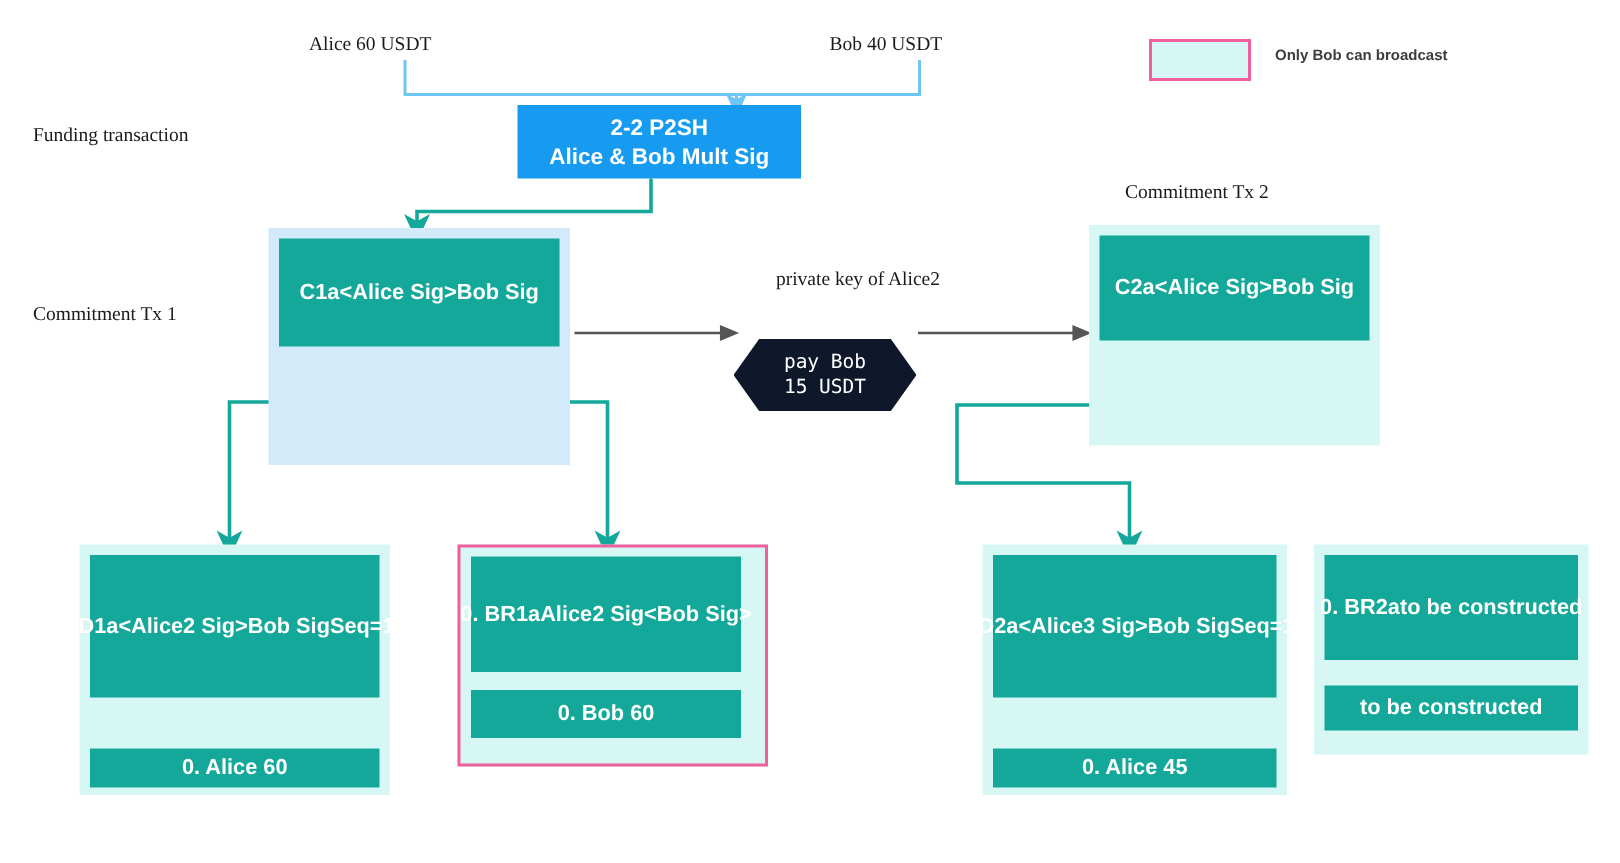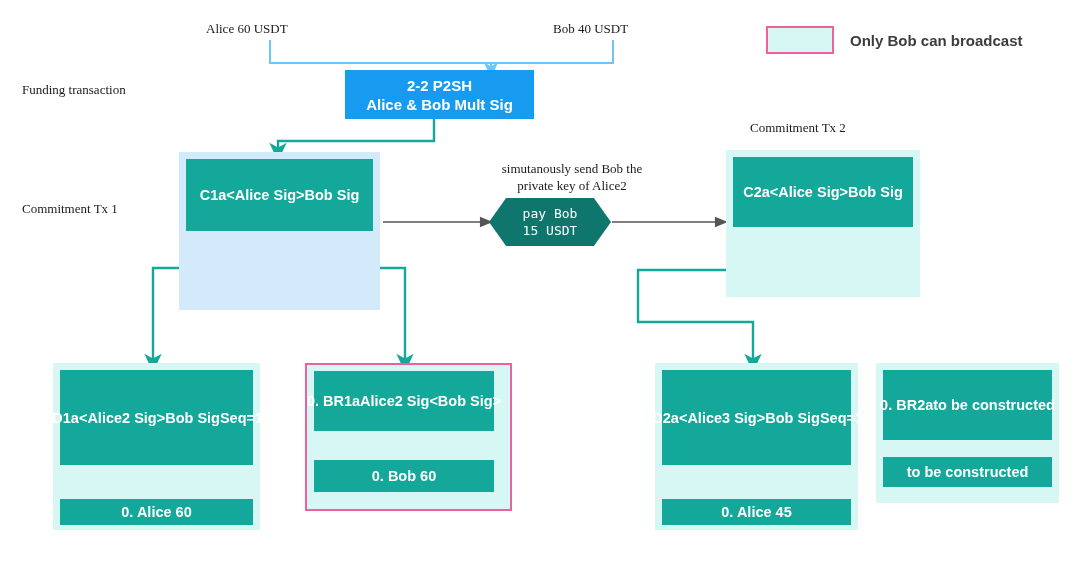--- a/index.html
+++ b/index.html
@@ -72,39 +72,40 @@
   .legend-swatch {
     position: absolute;
     box-sizing: border-box;
     background: #d6f7f4;
     border: 2px solid #f0609f;
   }
   .legend-label {
     position: absolute;
     font-family: "Liberation Sans", sans-serif;
     font-weight: bold;
-    font-size: 15px;
+    font-size: 10px;
     color: #3d3d3d;
     white-space: nowrap;
   }
 
   
   .hex {
     position: absolute;
-    background: #0f766e;
+    background: #0f172a;
     color: #ffffff;
     font-family: "DejaVu Sans Mono", "Liberation Mono", monospace;
     font-size: 13px;
     line-height: 17px;
     display: flex;
     flex-direction: column;
     align-items: center;
     justify-content: center;
     text-align: center;
     clip-path: polygon(14% 0%, 86% 0%, 100% 50%, 86% 100%, 14% 100%, 0% 50%);
+    margin-top: 28px;
   }
 
   svg.overlay {
     position: absolute;
     left: 0; top: 0;
     width: 1080px; height: 575px;
     pointer-events: none;
   }
 </style>
 </head>
@@ -152,21 +153,20 @@
 
   <div class="ann" style="left:206px; top:20px;">Alice 60 USDT</div>
   <div class="ann" style="left:553px; top:20px;">Bob 40 USDT</div>
 
   <div class="ann" style="left:22px; top:81px;">Funding transaction</div>
 
   <div class="ann" style="left:22px; top:200px;">Commitment Tx 1</div>
 
   <div class="ann" style="left:750px; top:119px;">Commitment Tx 2</div>
 
-  <div class="ann center" style="left:452px; top:160px; width:240px;">simutanously send Bob the</div>
   <div class="ann center" style="left:452px; top:177px; width:240px;">private key of Alice2</div>
 
   <div class="legend-swatch" style="left:766px; top:26px; width:68px; height:28px;"></div>
   <div class="legend-label" style="left:850px; top:32px;">Only Bob can broadcast</div>
 
   <div class="fundbox" style="left:345px; top:70px; width:189px; height:49px;">
     <span class="ln">2-2 P2SH</span>
     <span class="ln">Alice &amp; Bob Mult Sig</span>
   </div>
 
@@ -202,21 +202,21 @@
     <span class="spacer"></span>
     <span class="ln">Seq=1000</span>
   </div>
 
   <div class="cell" style="left:60px; top:499px; width:193px; height:26px;">
     <span class="ln">0. Alice 60</span>
   </div>
 
   <div class="txgroup pinkborder" style="left:305px; top:363px; width:207px; height:148px;"></div>
 
-  <div class="cell" style="left:314px; top:371px; width:180px; height:60px;">
+  <div class="cell" style="left:314px; top:371px; width:180px; height:77px;">
     <span class="ln">0. BR1a</span>
     <span class="ln">Alice2 Sig</span>
     <span class="ln">&lt;Bob Sig&gt;</span>
   </div>
 
   <div class="cell" style="left:314px; top:460px; width:180px; height:32px;">
     <span class="ln">0. Bob 60</span>
   </div>
 
   <div class="txgroup" style="left:655px; top:363px; width:203px; height:167px;"></div>

